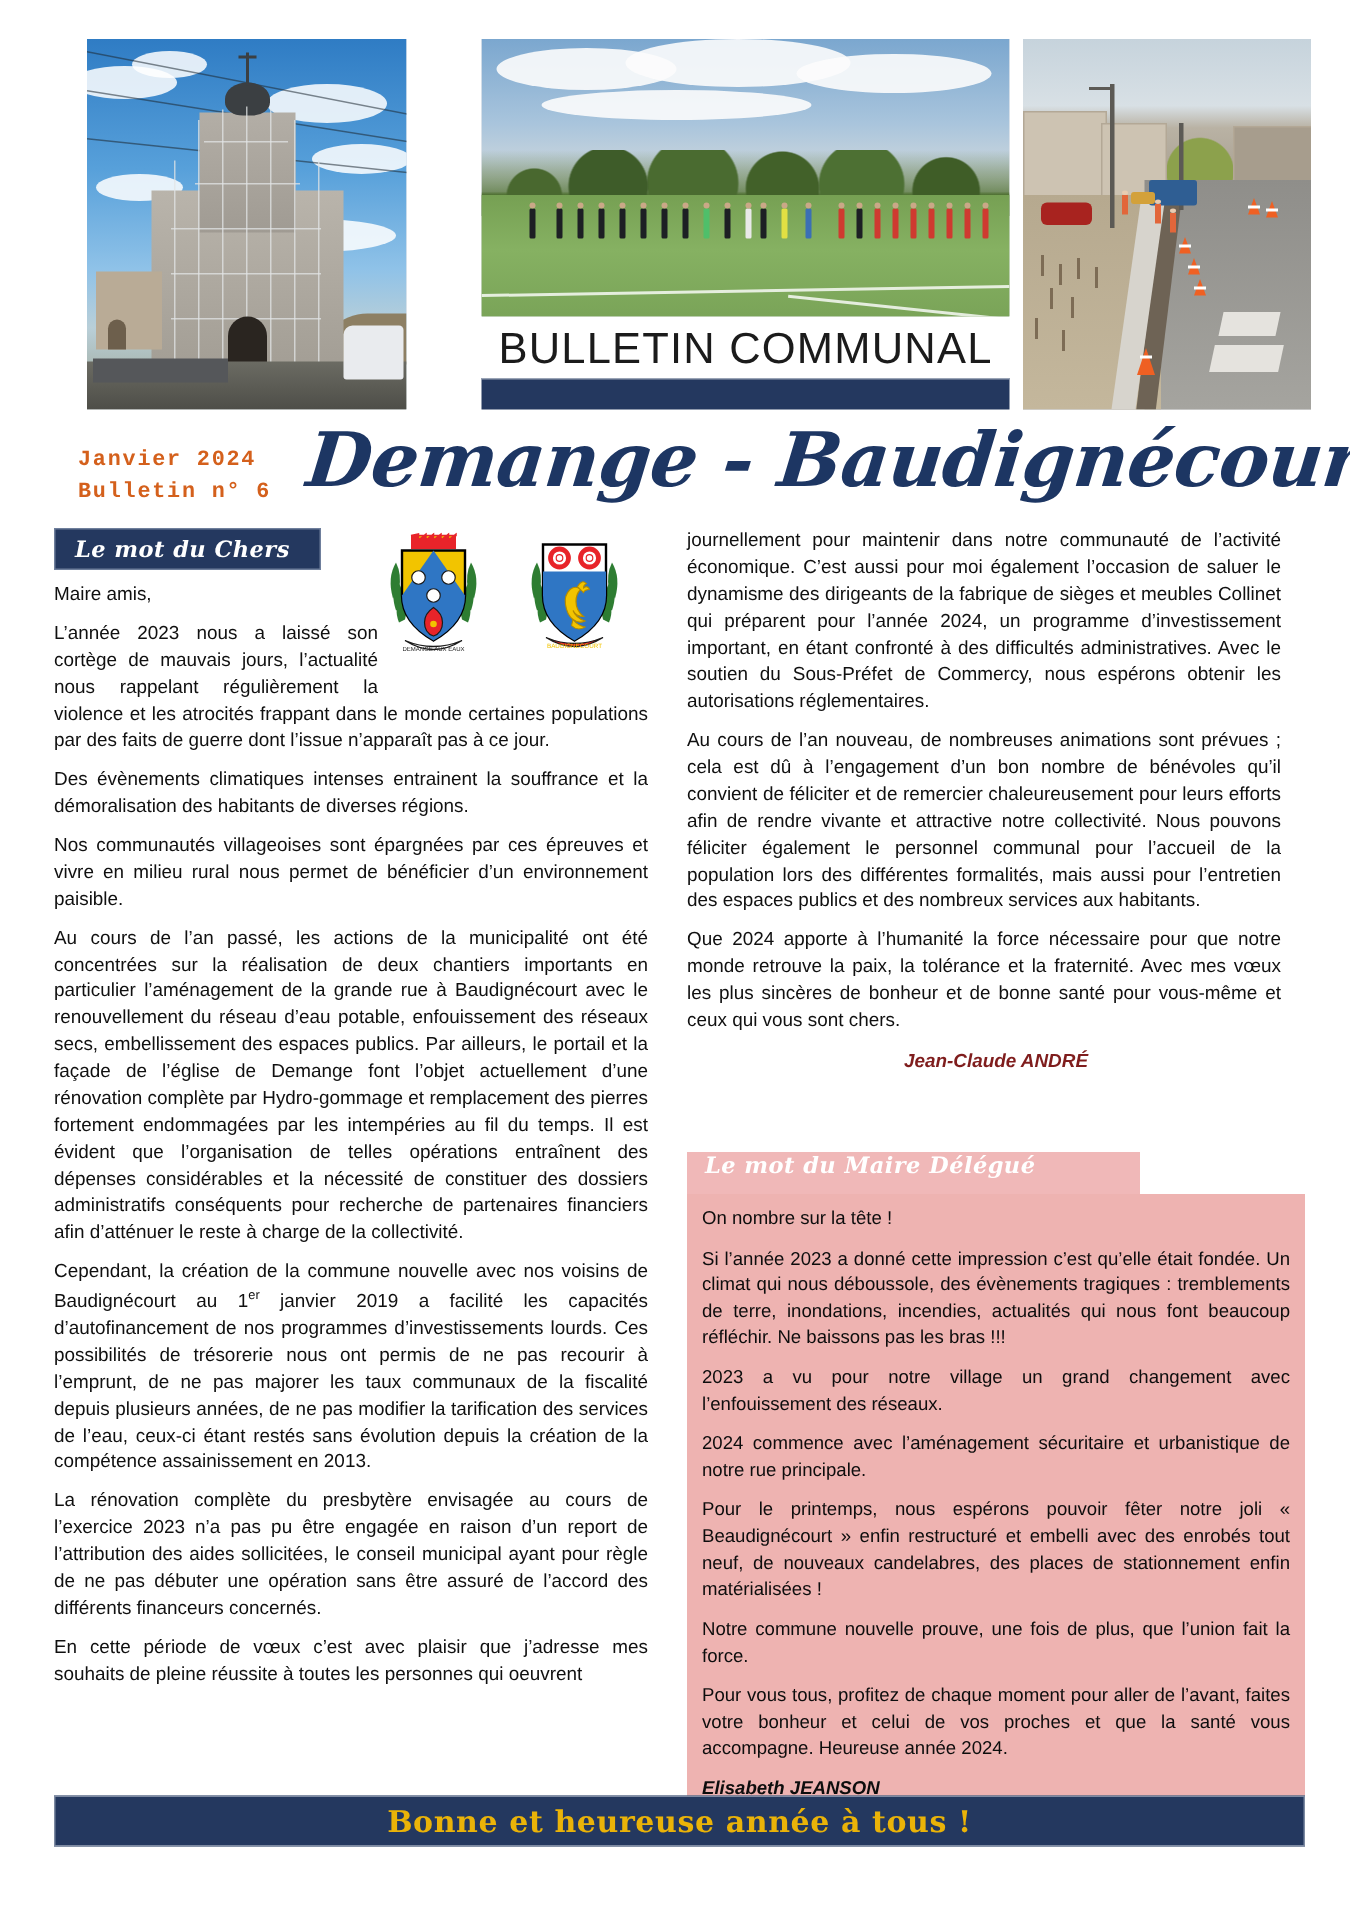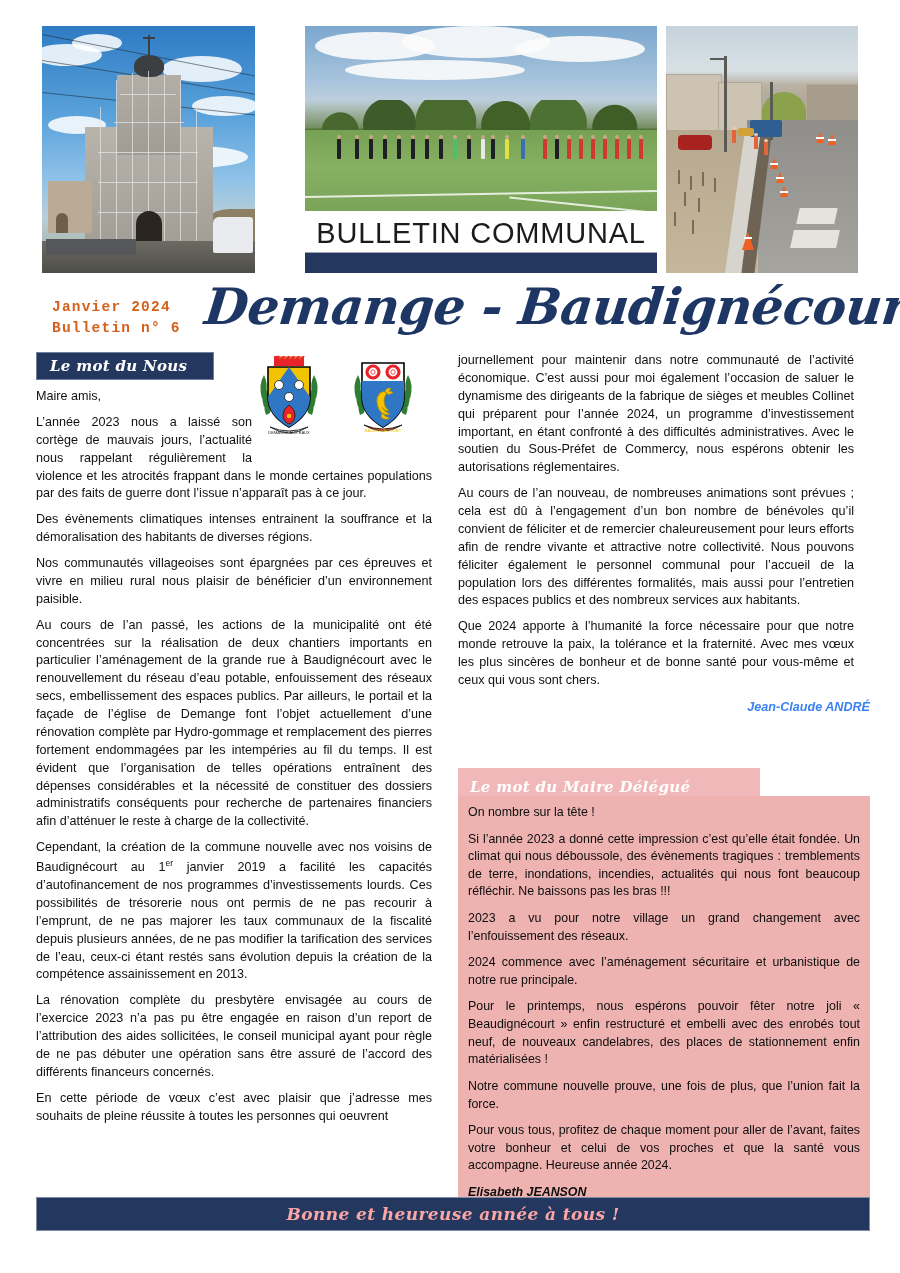--- a/index.html
+++ b/index.html
@@ -7,21 +7,21 @@
     width:900px;height:1273px;
     background:#ffffff;
     font-family:"Liberation Sans", sans-serif;
     color:#000;
     overflow:hidden;
     position:relative;
   }
   .page{position:relative;width:900px;height:1273px;}
 
   
-  .masthead{position:absolute;left:0;top:0;width:832px;height:290px;}
+  .masthead{position:absolute;left:16px;top:0;width:832px;height:290px;}
 
   .photo{position:absolute;overflow:hidden;background:#cfd6dd;}
   .photo .sky{position:absolute;left:0;top:0;width:100%;height:100%;}
 
   
   #photo-church{left:42px;top:26px;width:213px;height:247px;}
   #photo-church .sky{background:linear-gradient(180deg,#2f7cc4 0%,#57a0da 35%,#8fc2e8 62%,#b9cfd8 78%,#9aa08c 100%);}
   .cloud{position:absolute;background:rgba(255,255,255,.85);border-radius:50%;}
   .wire{position:absolute;height:1px;background:rgba(30,40,50,.55);transform-origin:left center;}
   .church-body{position:absolute;left:50%;transform:translateX(-50%);bottom:28px;width:128px;height:118px;background:linear-gradient(180deg,#b9b4ab 0%,#a39e95 100%);}
@@ -138,32 +138,32 @@
   #arms-baudignecourt{left:96px;top:0;}
 
   p.body{
     margin:0 16px 8px 0;
     font-size:12.6px;line-height:1.42;
     text-align:justify;
     hyphens:auto;
     color:#101010;
   }
   .signature{
-    text-align:right;font-style:italic;font-weight:bold;
-    font-size:12.6px;margin:10px 0 0 0;color:#3b82f6;
+    text-align:center;font-style:italic;font-weight:bold;
+    font-size:12.6px;margin:10px 0 0 0;color:#7f1d1d;
   }
 
   
   .arms-float{float:right;width:196px;height:78px;shape-outside:inset(0);}
 
   
   .delegate{position:absolute;left:458px;top:768px;width:412px;}
   .delegate-header{
     width:302px;height:28px;background:#f0b8b8;
-    display:flex;align-items:flex-end;padding-left:12px;box-sizing:border-box;
+    display:flex;align-items:flex-start;padding-left:12px;box-sizing:border-box;
   }
   .delegate-header span{
     font-family:"DejaVu Serif", serif;font-style:italic;font-weight:bold;
     font-size:15px;color:#ffffff;letter-spacing:.3px;
   }
   .delegate-body{
     background:#eeb3b1;
     padding:8px 10px 8px 10px;
     box-sizing:border-box;width:412px;
   }
@@ -178,22 +178,22 @@
   }
 
   
   .footer-banner{
     position:absolute;left:36px;top:1197px;width:834px;height:34px;
     background:#24385f;border:1px solid #7d8aa2;
     display:flex;align-items:center;justify-content:center;
     box-sizing:border-box;
   }
   .footer-banner span{
-    font-family:"DejaVu Serif", serif;font-style:italic;font-weight:bold;
-    font-size:17px;color:#fca5a5;letter-spacing:.4px;
+    font-family:"DejaVu Serif", serif;font-weight:bold;
+    font-size:20px;color:#eab308;letter-spacing:.4px;
   }
 
   sup{font-size:.68em;vertical-align:super;}
 </style>
 </head>
 <body>
 
 <div class="page">
 
   <div class="masthead">
@@ -362,29 +362,29 @@
           <path d="M36 58 q3 4 8 5 q-5 3 -9 -1 z" fill="#f2c400" stroke="#b58b00" stroke-width=".7"></path>
           <path d="M18 70 q19 8 38 0 q-19 12 -38 0 z" fill="#e8242a" stroke="#1b1b1b" stroke-width=".9"></path>
           <text x="37" y="77" font-size="4.2" text-anchor="middle" fill="#f2c400" font-family="Liberation Sans, sans-serif">BAUDIGNECOURT</text>
         </g>
       </svg>
     </div>
   </div>
 
   <div class="col col-left">
     <div class="banner-maire">
-      <span>Le mot du Nous</span>
+      <span>Le mot du Chers</span>
     </div>
 
     <div class="arms-float"></div>
 
     <p class="body">Maire amis,</p>
     <p class="body">L’année 2023 nous a laissé son cortège de mauvais jours, l’actualité nous rappelant régulièrement la violence et les atrocités frappant dans le monde certaines populations par des faits de guerre dont l’issue n’apparaît pas à ce jour.</p>
     <p class="body">Des évènements climatiques intenses entrainent la souffrance et la démoralisation des habitants de diverses régions.</p>
-    <p class="body">Nos communautés villageoises sont épargnées par ces épreuves et vivre en milieu rural nous plaisir de bénéficier d’un environnement paisible.</p>
+    <p class="body">Nos communautés villageoises sont épargnées par ces épreuves et vivre en milieu rural nous permet de bénéficier d’un environnement paisible.</p>
     <p class="body">Au cours de l’an passé, les actions de la municipalité ont été concentrées sur la réalisation de deux chantiers importants en particulier l’aménagement de la grande rue à Baudignécourt avec le renouvellement du réseau d’eau potable, enfouissement des réseaux secs, embellissement des espaces publics. Par ailleurs, le portail et la façade de l’église de Demange font l’objet actuellement d’une rénovation complète par Hydro-gommage et remplacement des pierres fortement endommagées par les intempéries au fil du temps. Il est évident que l’organisation de telles opérations entraînent des dépenses considérables et la nécessité de constituer des dossiers administratifs conséquents pour recherche de partenaires financiers afin d’atténuer le reste à charge de la collectivité.</p>
     <p class="body"><span>Cependant, la création de la commune nouvelle avec nos voisins de Baudignécourt au 1</span><sup>er</sup><span> janvier 2019 a facilité les capacités d’autofinancement de nos programmes d’investissements lourds. Ces possibilités de trésorerie nous ont permis de ne pas recourir à l’emprunt, de ne pas majorer les taux communaux de la fiscalité depuis plusieurs années, de ne pas modifier la tarification des services de l’eau, ceux-ci étant restés sans évolution depuis la création de la compétence assainissement en 2013.</span></p>
     <p class="body">La rénovation complète du presbytère envisagée au cours de l’exercice 2023 n’a pas pu être engagée en raison d’un report de l’attribution des aides sollicitées, le conseil municipal ayant pour règle de ne pas débuter une opération sans être assuré de l’accord des différents financeurs concernés.</p>
     <p class="body">En cette période de vœux c’est avec plaisir que j’adresse mes souhaits de pleine réussite à toutes les personnes qui oeuvrent</p>
   </div>
 
   <div class="col col-right">
     <p class="body">journellement pour maintenir dans notre communauté de l’activité économique. C’est aussi pour moi également l’occasion de saluer le dynamisme des dirigeants de la fabrique de sièges et meubles Collinet qui préparent pour l’année 2024, un programme d’investissement important, en étant confronté à des difficultés administratives. Avec le soutien du Sous-Préfet de Commercy, nous espérons obtenir les autorisations réglementaires.</p>
     <p class="body">Au cours de l’an nouveau, de nombreuses animations sont prévues ;  cela est dû à l’engagement d’un bon nombre de bénévoles qu’il convient de féliciter et de remercier chaleureusement pour leurs efforts afin de rendre vivante et attractive notre collectivité. Nous pouvons féliciter également le personnel communal pour l’accueil de la population lors des différentes formalités, mais aussi pour l’entretien des espaces publics et des nombreux services aux habitants.</p>
     <p class="body">Que 2024 apporte à l’humanité la force nécessaire pour que notre monde retrouve la paix, la tolérance et la fraternité. Avec mes vœux les plus sincères de bonheur et de bonne santé pour vous-même et ceux qui vous sont chers.</p>

